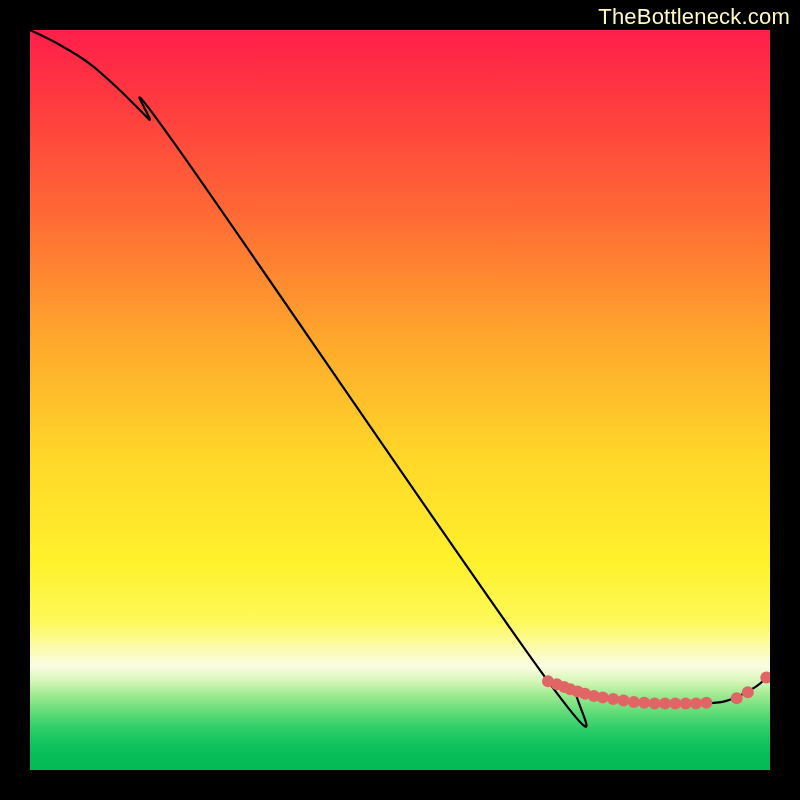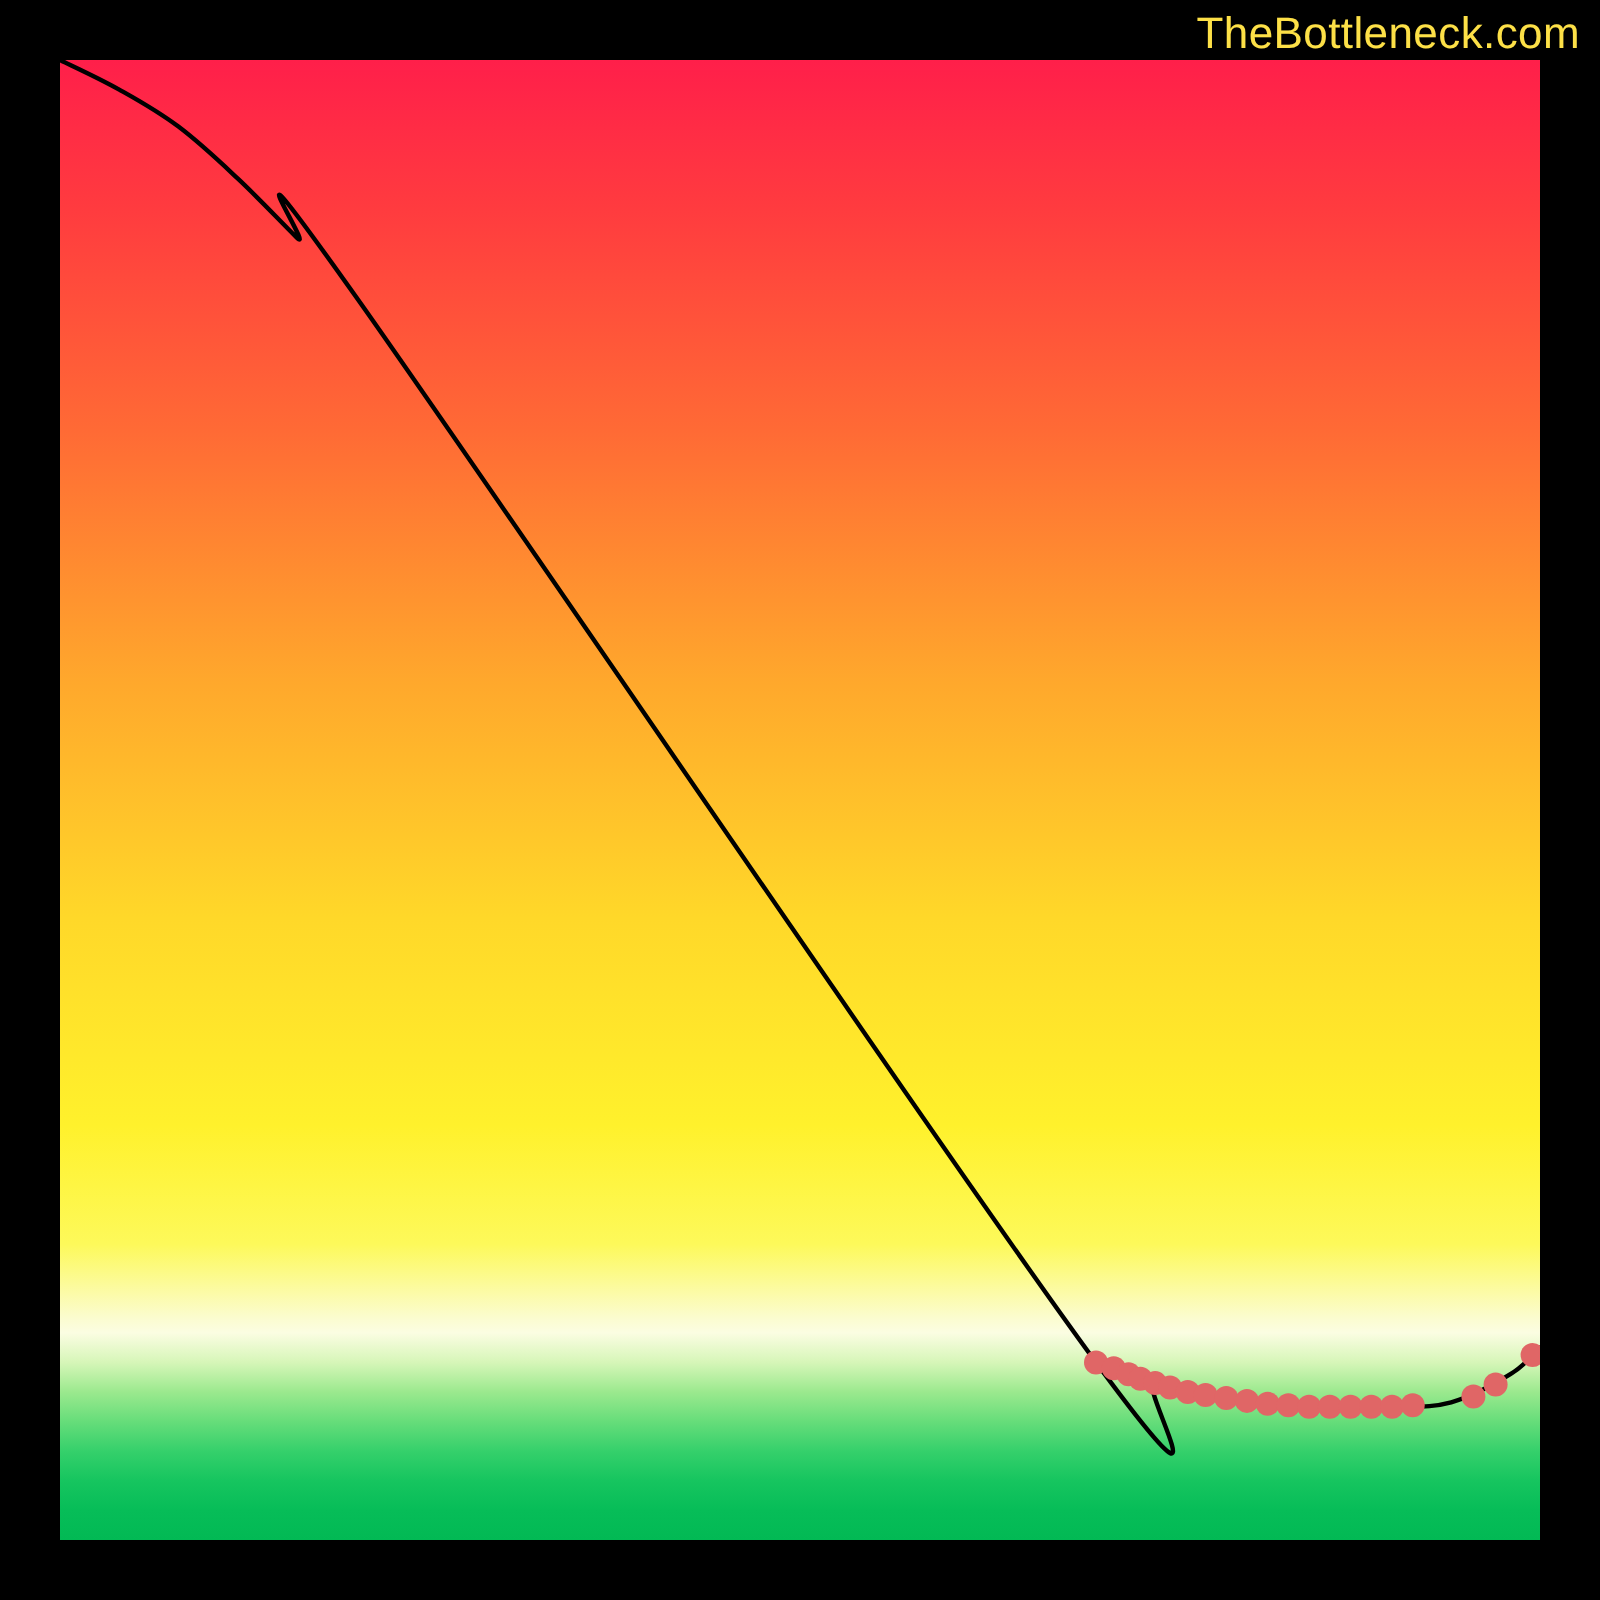--- a/index.html
+++ b/index.html
@@ -14,21 +14,21 @@
   .frame {
     position: relative;
     width: 800px;
     height: 800px;
     background: #000;
   }
   .watermark {
     position: absolute;
     top: 4px;
     right: 10px;
-    color: #fde047;
+    color: #fef9c3;
     font-size: 22px;
     font-weight: 500;
     letter-spacing: 0.2px;
     z-index: 5;
   }
   .plot-wrap {
     position: absolute;
     left: 30px;
     top: 30px;
     width: 740px;

